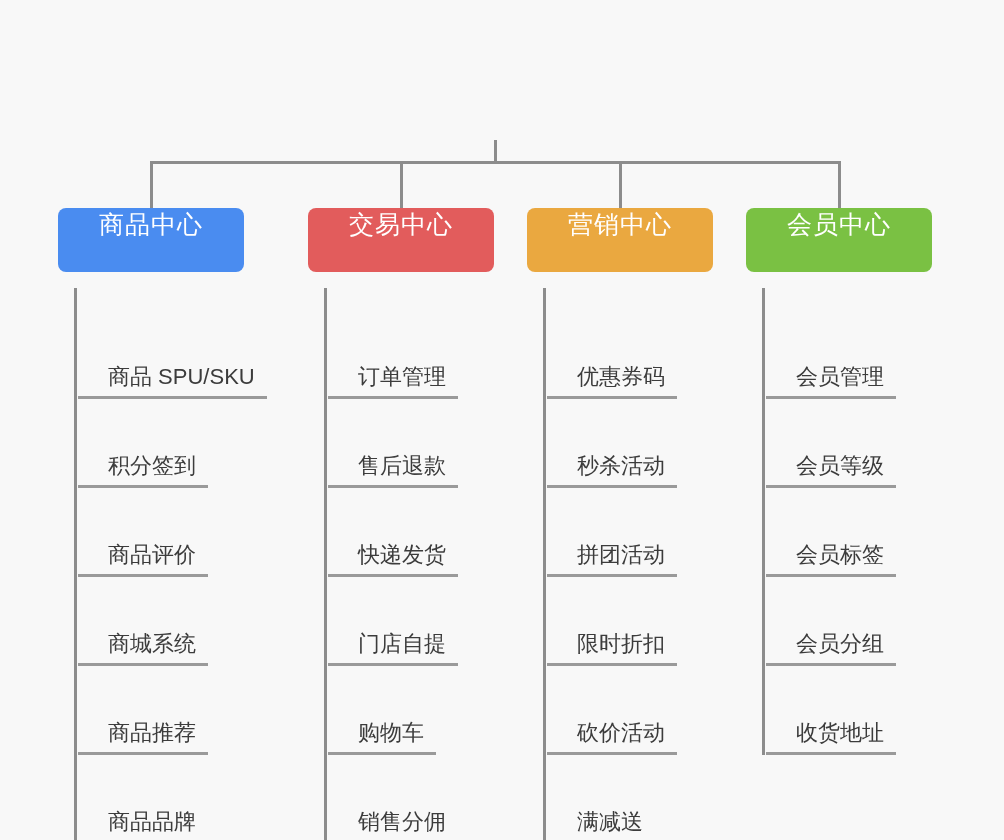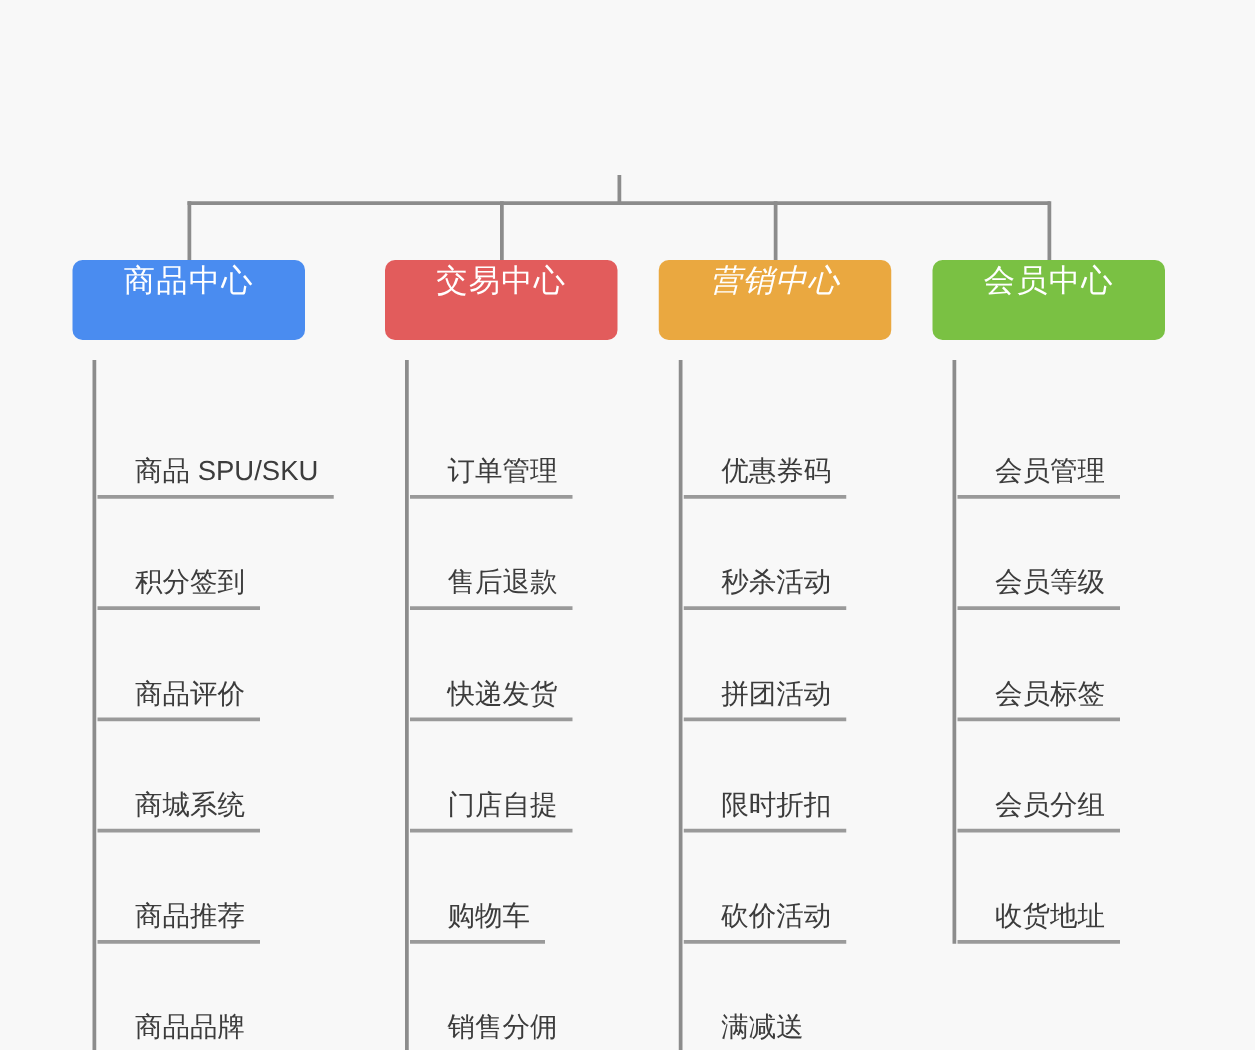--- a/index.html
+++ b/index.html
@@ -179,21 +179,21 @@
       <div class="leaf">
           <span class="leaf-text">购物车</span>
         </div>
       <div class="leaf">
           <span class="leaf-text">销售分佣</span>
         </div>
     </div>
   </div>
 
   <div class="column col-3">
-    <div class="cat-header" style="background:#eaa840;font-style:italic;">
+    <div class="cat-header" style="background:#eaa840;">
       <span>营销中心</span>
     </div>
     <div class="leaf-list">
       <div class="leaf-spine"></div>
       <div class="leaf">
           <span class="leaf-text">优惠券码</span>
         </div>
       <div class="leaf">
           <span class="leaf-text">秒杀活动</span>
         </div>

